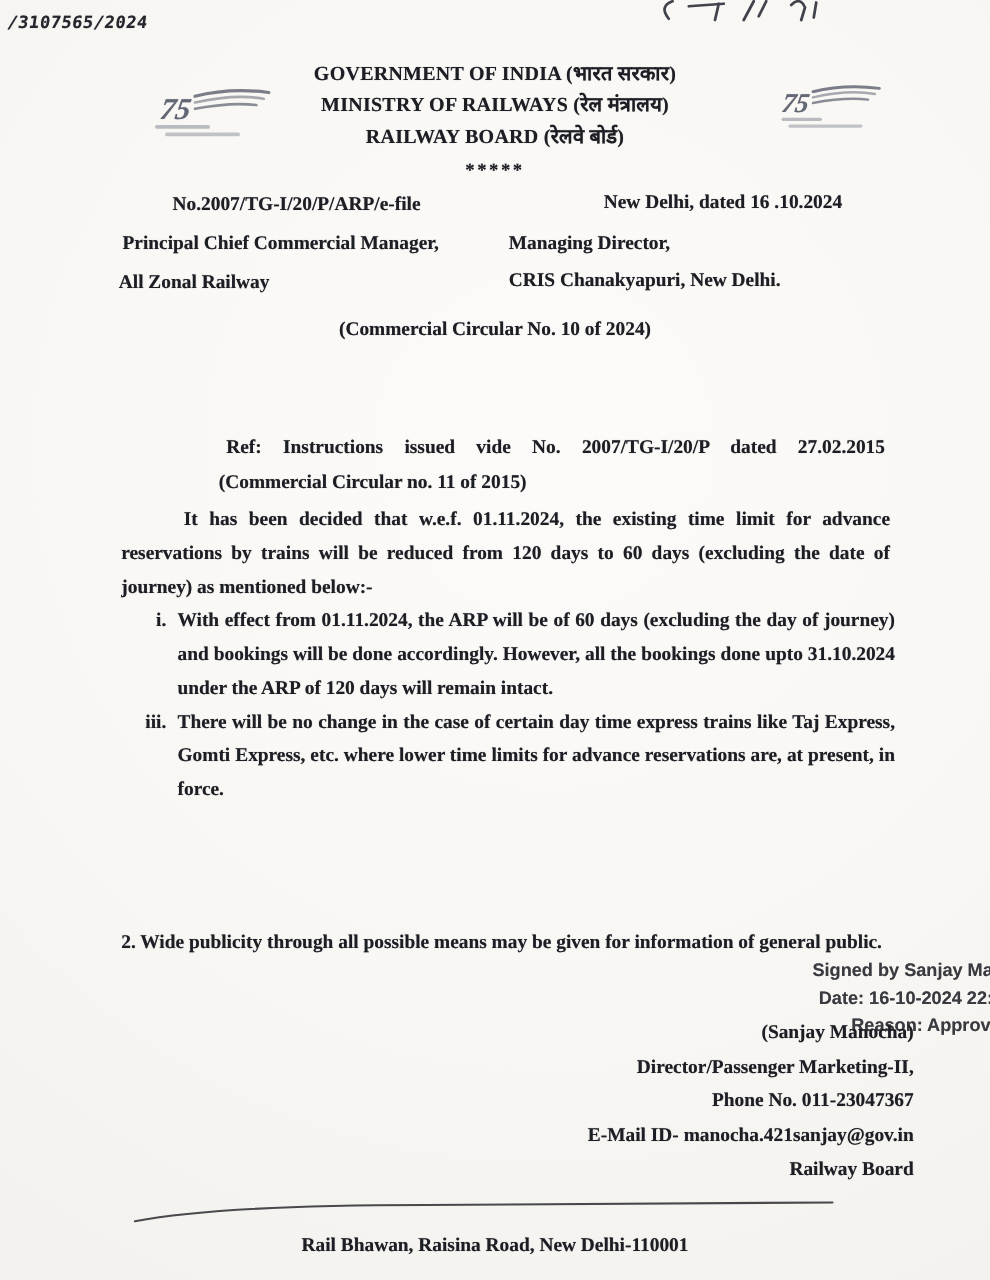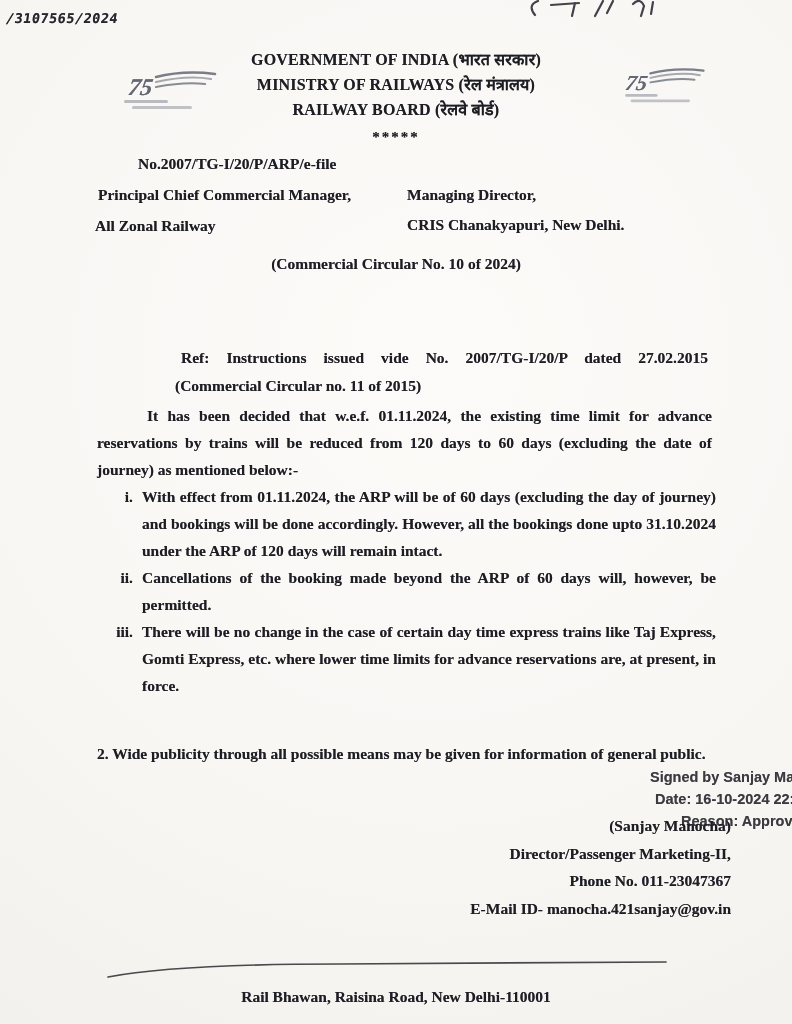--- a/index.html
+++ b/index.html
@@ -115,59 +115,57 @@
     <g fill="none" stroke="#3f4456" stroke-linecap="round">
       <path d="M36,9 C52,5 72,3 95,6" stroke-width="2.6" opacity=".85"></path>
       <path d="M36,14 C54,10 74,8 91,11" stroke-width="2.2" opacity=".55"></path>
       <path d="M36,19 C52,16 68,14 85,16" stroke-width="2.2" opacity=".75"></path>
     </g>
     <rect x="8" y="32" width="36" height="3" rx="1.5" fill="#4a4f63" opacity=".45"></rect>
     <rect x="14" y="38" width="66" height="3" rx="1.5" fill="#4a4f63" opacity=".4"></rect>
   </svg>
 
   <div class="abs addr" style="left:95px;top:155px;margin-left:43px;">No.2007/TG-I/20/P/ARP/e-file</div>
+  <div class="abs addr" style="left:483px;top:153px;">New Delhi, dated 16 .10.2024</div>
   <div class="abs addr" style="left:98px;top:186px;">Principal Chief Commercial Manager,</div>
   <div class="abs addr" style="left:95px;top:217px;">All Zonal Railway</div>
   <div class="abs addr" style="left:407px;top:186px;">Managing Director,</div>
   <div class="abs addr" style="left:407px;top:216px;">CRIS Chanakyapuri, New Delhi.</div>
 
   <div class="abs circular">(Commercial Circular No.  10 of 2024)</div>
 
 
   <div class="abs refline1">Ref: Instructions issued vide No. 2007/TG-I/20/P dated 27.02.2015</div>
   <div class="abs refline2">(Commercial Circular no. 11 of 2015)</div>
 
   <div class="abs doc justify para1">It has been decided that w.e.f. 01.11.2024, the existing time limit for advance reservations by trains will be reduced from 120 days to 60 days (excluding the date of journey) as mentioned below:-</div>
 
   <div class="abs doc list">
     <div class="list-item">
       <span class="list-num">i.</span>
       <span class="list-txt">With effect from 01.11.2024, the ARP will be of 60 days (excluding the day of journey) and bookings will be done accordingly. However, all the bookings done upto 31.10.2024 under the ARP of 120 days will remain intact.</span>
     </div>
     <div class="list-item">
-      <span class="list-num">ii.</span>
-      <span class="list-txt">Cancellations of the booking made beyond the ARP of 60 days will, however, be permitted.</span>
-    </div>
-    <div class="list-item">
       <span class="list-num">iii.</span>
       <span class="list-txt">There will be no change in the case of certain day time express trains like Taj Express, Gomti Express, etc. where lower time limits for advance reservations are, at present, in force.</span>
     </div>
   </div>
 
   <div class="abs doc justify para2">2. Wide publicity through all possible means may be given for information of general public.</div>
 
   <div class="abs dsig ds1">Signed by Sanjay Manoc</div>
   <div class="abs dsig ds2">Date: 16-10-2024 22:32:</div>
   <div class="abs dsig ds3">Reason: Approved</div>
 
   <div class="abs sig-block">
     <div>(Sanjay Manocha)</div>
     <div>Director/Passenger Marketing-II,</div>
     <div>Phone No. 011-23047367</div>
     <div>E-Mail ID- manocha.421sanjay@gov.in</div>
+    <div>Railway Board</div>
   </div>
 
   <svg class="abs footer-line" width="580" height="24" viewBox="0 0 580 24">
     <path d="M8,21 C60,11 140,8 240,8 C360,7 480,6 566,6" fill="none" stroke="#2a2a30" stroke-width="1.7" stroke-linecap="round" opacity=".85"></path>
   </svg>
 
   <div class="abs footer-addr">Rail Bhawan, Raisina Road, New Delhi-110001</div>
 
 </div>
 

